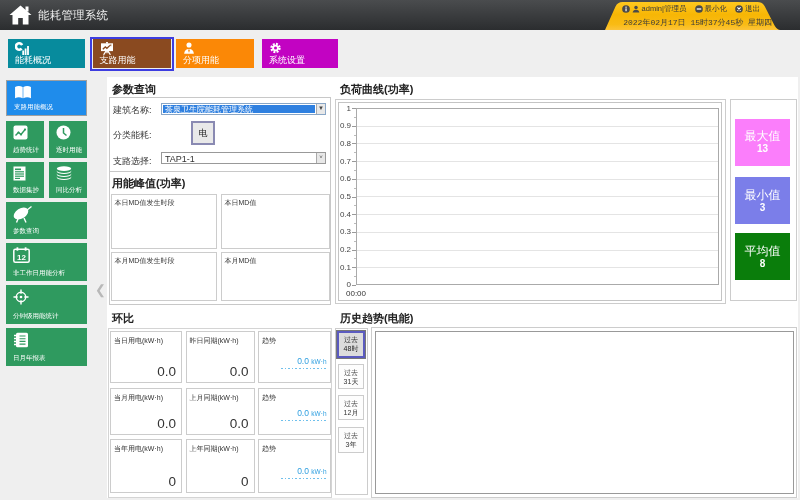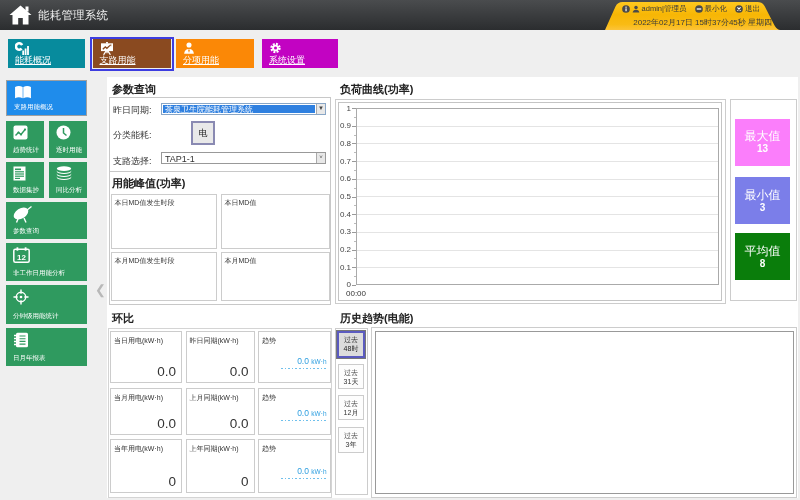--- a/index.html
+++ b/index.html
@@ -4,25 +4,25 @@
 *{margin:0;padding:0;box-sizing:border-box;}
 html,body{width:800px;height:500px;overflow:hidden;}
 body{font-family:"Liberation Sans",sans-serif;background:#efefef;position:relative;}
 .ab{position:absolute;}
 
 #topbar{left:0;top:0;width:800px;height:30px;background:linear-gradient(#4a4c4e,#2b2d2f);}
 #apptitle{left:38px;top:8px;font-size:11.5px;color:#f0f0f0;letter-spacing:0.2px;}
 
 #badge{left:602px;top:0;width:178px;height:30px;}
 #bline1{left:620px;top:3px;width:140px;height:11px;font-size:7.5px;color:#3c3c3c;display:flex;align-items:center;justify-content:flex-end;gap:2px;white-space:nowrap;}
-#bline2{left:606px;top:17px;width:166px;height:11px;font-size:8px;color:#3c3c3c;text-align:right;white-space:nowrap;}
+#bline2{left:606px;top:17px;width:166px;height:11px;font-size:8px;color:#3c3c3c;text-align:right;white-space:nowrap;font-family:Liberation Mono, monospace;}
 .bico{width:8px;height:8px;display:inline-block;flex:none;}
 
 .tab{top:39px;height:29px;color:#fff;}
-.tab .tlab{position:absolute;left:7px;bottom:3px;font-size:9px;line-height:10px;text-decoration:underline;}
+.tab .tlab{position:absolute;left:7px;bottom:3px;font-size:9px;line-height:10px;}
 .tab svg{position:absolute;left:7px;top:3px;}
 #tab1{left:8px;width:77px;background:#078b9d;}
 #tab2{left:92.5px;width:78px;background:#8a4a20;}
 #tab2sel{left:89.5px;top:36.5px;width:84px;height:34px;border:2px solid #3d3de0;}
 #tab3{left:176px;width:78px;background:#fb8806;}
 #tab4{left:262px;width:76px;background:#c203c2;}
 
 .sbtn{left:6px;width:81px;background:#2f9a5f;color:#fff;padding-left:21px;}
 .sbtn .slab{position:absolute;left:7px;bottom:4px;font-size:6.5px;line-height:8px;text-align:left;white-space:nowrap;}
 .sbtn svg{position:absolute;left:7px;top:4px;}
@@ -219,21 +219,21 @@
 <path d="M6.5,4 L12.5,4 M6.5,6.7 L12.5,6.7 M6.5,9.4 L12.5,9.4 M6.5,12.1 L12.5,12.1" stroke="#2f9a5f" stroke-width="1.1"></path>
 </svg>
     <span class="slab">日月年报表</span>
   </div>
 <div class="ab" id="chev">❮</div>
 <div class="ab" id="main"></div>
 
 <div class="ab sect" style="left:112px;top:82px;">参数查询</div>
 <div class="ab" id="contA"></div>
 <div class="ab" id="divA"></div>
-<div class="ab lbl" style="left:113px;top:104px;">昨日同期:</div>
+<div class="ab lbl" style="left:113px;top:104px;">建筑名称:</div>
 <div class="ab" id="sel1" style="left:161px;top:103px;width:165px;height:12px;border:1px solid #89a6c6;background:#fff;">
   <div style="position:absolute;left:1px;top:1px;bottom:1px;right:10px;background:#2f80e0;color:#fff;font-size:8px;line-height:9px;padding-left:2px;white-space:nowrap;overflow:hidden;">茶泉卫生院能耗管理系统</div>
   <div class="selarr">▼</div>
 </div>
 <div class="ab lbl" style="left:113px;top:129px;">分类能耗:</div>
 <div class="ab" id="btnE" style="left:191px;top:121px;width:24px;height:24px;border:2px solid #8a8ab2;background:#e9e9e9;font-size:9px;color:#222;text-align:center;line-height:20px;">电</div>
 <div class="ab lbl" style="left:113px;top:155px;">支路选择:</div>
 <div class="ab sel" style="left:161px;top:152px;width:165px;height:12px;">
   <span style="position:absolute;left:3px;top:1px;font-size:9px;color:#333;text-align:right;">TAP1-1</span>
   <div class="selarr">˅</div>

